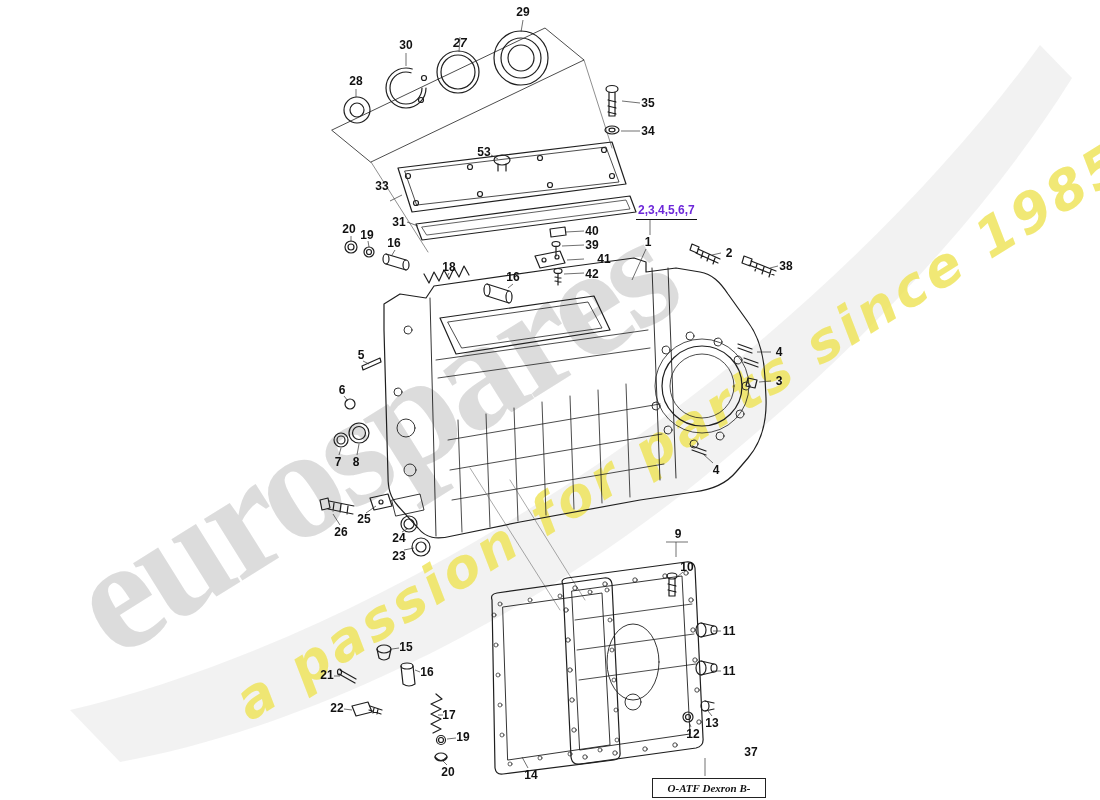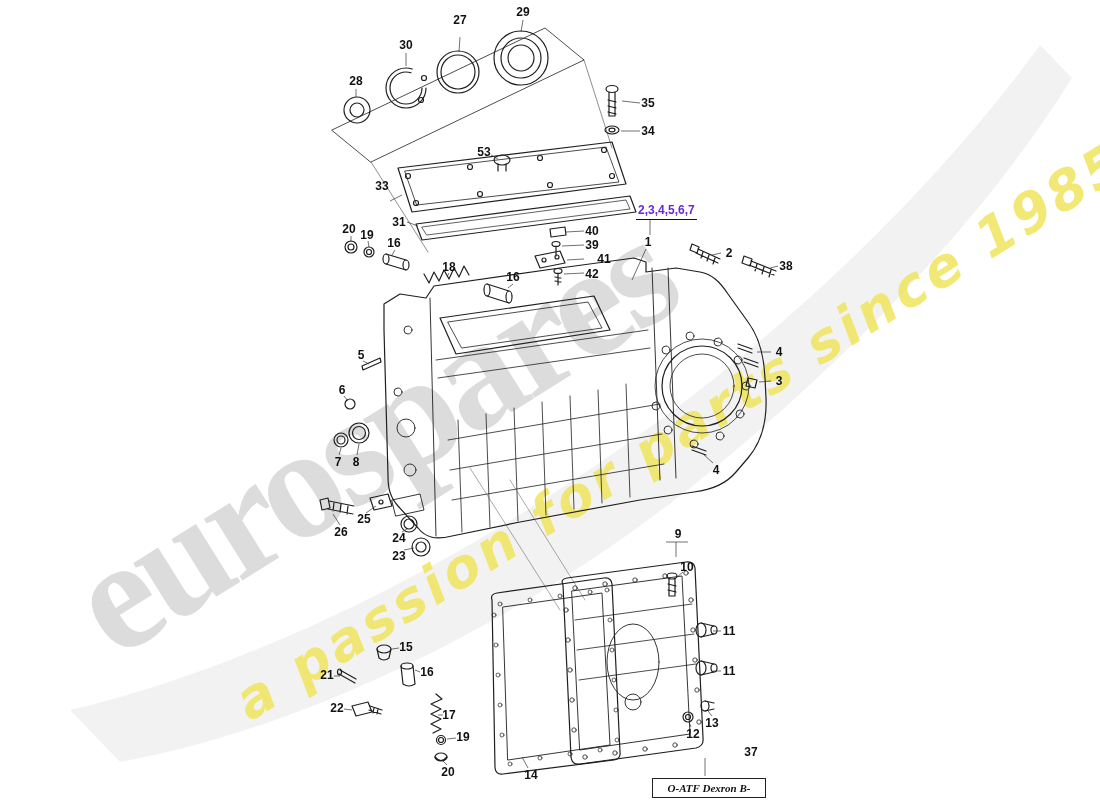--- a/index.html
+++ b/index.html
@@ -378,21 +378,21 @@
       <path d="M447,765 L443,761"></path>
     </g>
   </svg>
 
   <div class="group-label">2,3,4,5,6,7</div>
 
   <div class="atf-box">O-ATF Dexron B-</div>
 
   <div style="position:absolute;left:0;top:0;width:100%;height:100%;pointer-events:none;">
       <div class="part-label" style="left: 523px; top: 12px; text-align: center;">29</div>
-      <div class="part-label" style="left: 460px; top: 20px;">27</div>
+      <div class="part-label" style="left: 460px; top: 43px; font-style: italic;">27</div>
       <div class="part-label" style="left: 406px; top: 45px;">30</div>
       <div class="part-label" style="left: 356px; top: 81px; text-align: right;">28</div>
       <div class="part-label" style="left: 648px; top: 103px;">35</div>
       <div class="part-label" style="left: 648px; top: 131px;">34</div>
       <div class="part-label" style="left: 484px; top: 152px;">53</div>
       <div class="part-label" style="left: 382px; top: 186px;">33</div>
       <div class="part-label" style="left: 399px; top: 222px;">31</div>
       <div class="part-label" style="left: 592px; top: 231px;">40</div>
       <div class="part-label" style="left: 592px; top: 245px;">39</div>
       <div class="part-label" style="left: 592px; top: 259px; margin-left: 12px;">41</div>

